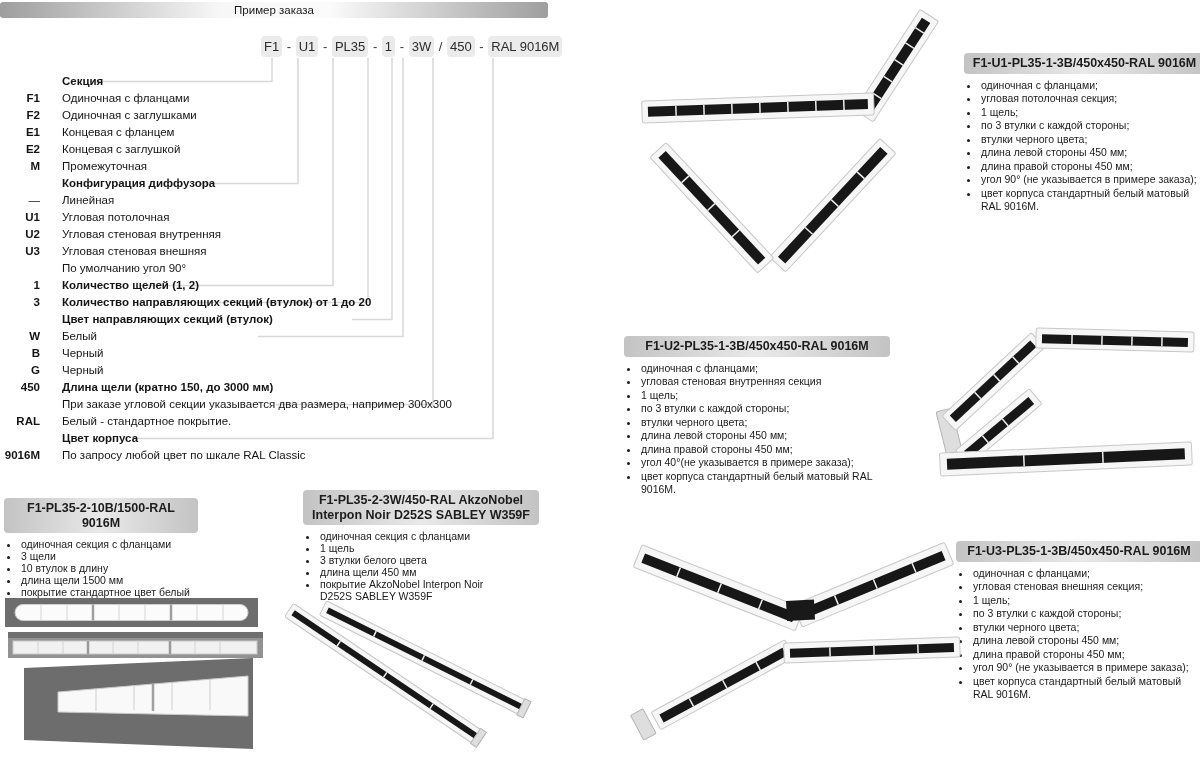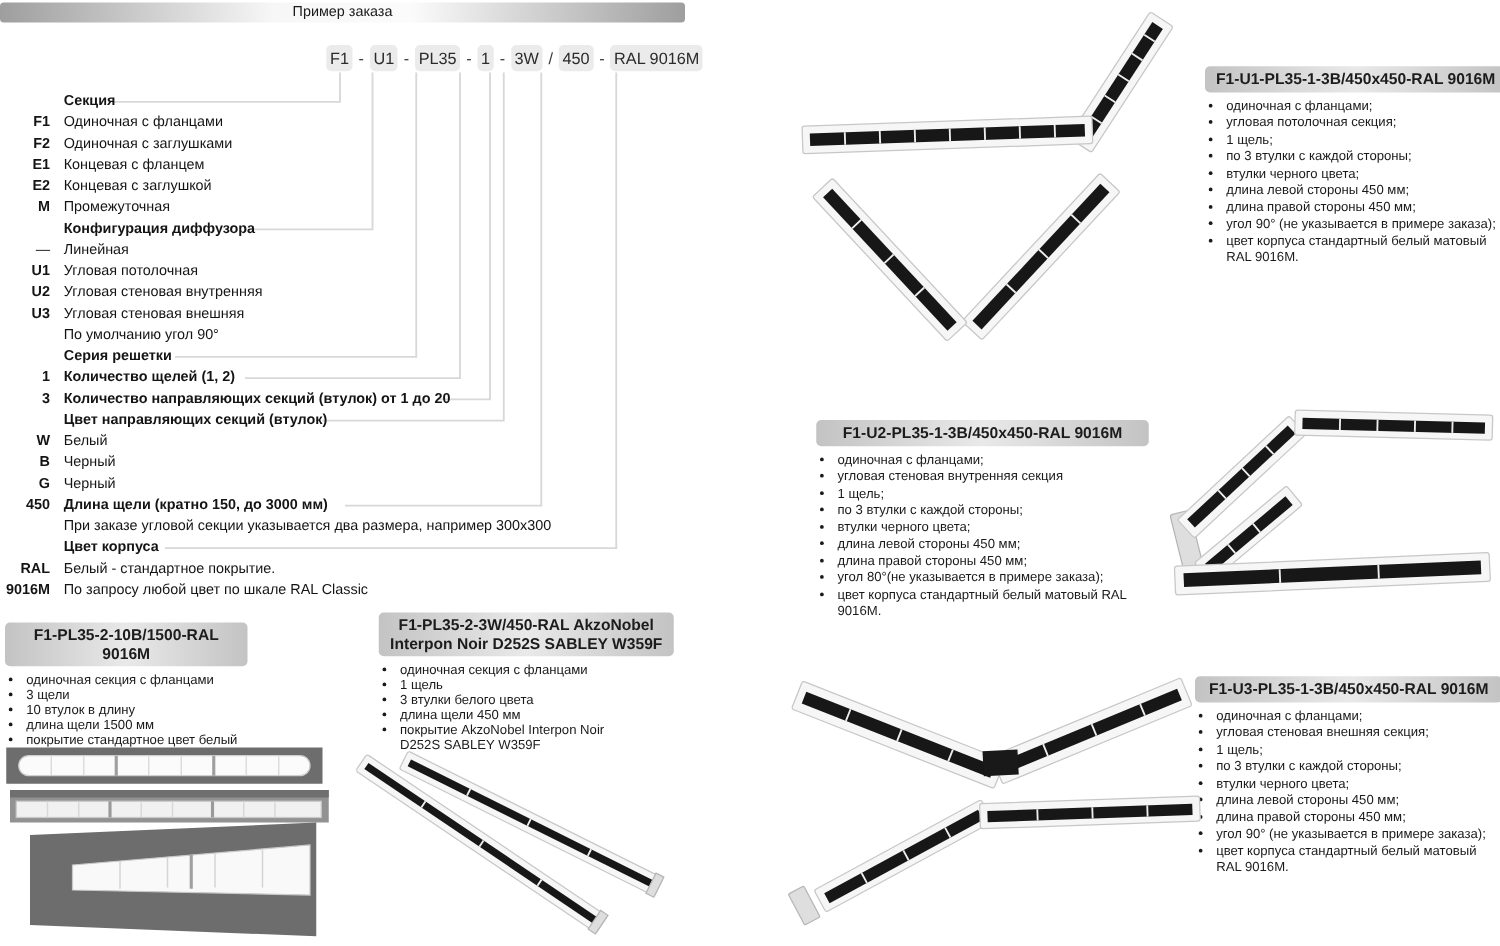--- a/index.html
+++ b/index.html
@@ -16,21 +16,21 @@
   .badge{background:#ebebeb;border-radius:4px;padding:3px 3px;}
   .sep{padding:0 1px;color:#3a3a3a;}
   
   .connectors{position:absolute;left:0;top:0;}
   .connectors path{fill:none;stroke:#d8d8d8;stroke-width:1.5;}
   
   .legend{position:absolute;left:0;top:73px;font-size:11.5px;line-height:17px;}
   .lrow{display:flex;white-space:nowrap;}
   .lcode{width:40px;text-align:right;font-weight:700;flex-shrink:0;white-space:pre;}
   .lcode.nb{font-weight:400;}
-  .ldesc{margin-left:11px;}
+  .ldesc{margin-left:22px;}
   .lrow.bold .ldesc{font-weight:700;}
   
   .example{position:absolute;}
   .ex-title{background:linear-gradient(90deg,#c3c3c3 0%,#e9e9e9 50%,#c3c3c3 100%);
             border-radius:4px;font-size:12.5px;font-weight:700;text-align:center;
             padding:3px 4px;color:#1c1c1c;line-height:14.5px;}
   .ex-list{margin:5px 0 0 2px;padding-left:14px;font-size:10.5px;line-height:13.5px;color:#1a1a1a;}
   .ex-list li{margin:0;padding-left:1px;}
   .example.small .ex-list{line-height:12px;}
   
@@ -119,24 +119,20 @@
       </div>
     <div class="lrow">
         <span class="lcode">U3</span>
         <span class="ldesc">Угловая стеновая внешняя</span>
       </div>
     <div class="lrow">
         <span class="lcode"></span>
         <span class="ldesc">По умолчанию угол 90°</span>
       </div>
     <div class="lrow bold">
-        <span class="lcode"></span>
-        <span class="ldesc">Серия решетки</span>
-      </div>
-    <div class="lrow bold">
         <span class="lcode">1</span>
         <span class="ldesc">Количество щелей (1, 2)</span>
       </div>
     <div class="lrow bold">
         <span class="lcode">3</span>
         <span class="ldesc">Количество направляющих секций (втулок) от 1 до 20</span>
       </div>
     <div class="lrow bold">
         <span class="lcode"></span>
         <span class="ldesc">Цвет направляющих секций (втулок)</span>
@@ -154,27 +150,27 @@
         <span class="ldesc">Черный</span>
       </div>
     <div class="lrow bold">
         <span class="lcode">450</span>
         <span class="ldesc">Длина щели (кратно 150, до 3000 мм)</span>
       </div>
     <div class="lrow">
         <span class="lcode"></span>
         <span class="ldesc">При заказе угловой секции указывается два размера, например 300x300</span>
       </div>
-    <div class="lrow bold">
-        <span class="lcode"></span>
-        <span class="ldesc">Цвет корпуса</span>
-      </div>
     <div class="lrow">
         <span class="lcode">RAL</span>
         <span class="ldesc">Белый - стандартное покрытие.</span>
+      </div>
+    <div class="lrow bold">
+        <span class="lcode"></span>
+        <span class="ldesc">Цвет корпуса</span>
       </div>
     <div class="lrow">
         <span class="lcode">9016M</span>
         <span class="ldesc">По запросу любой цвет по шкале RAL Classic</span>
       </div>
   </div>
 
   <div class="example" style="left:964px;top:53px;width:240px;">
     <div class="ex-title" style="width:233px;">F1-U1-PL35-1-3В/450x450-RAL 9016M</div>
     <ul class="ex-list" style="width:232px;">
@@ -183,31 +179,31 @@
       <li>1 щель;</li>
       <li>по 3 втулки с каждой стороны;</li>
       <li>втулки черного цвета;</li>
       <li>длина левой стороны 450 мм;</li>
       <li>длина правой стороны 450 мм;</li>
       <li>угол 90° (не указывается в примере заказа);</li>
       <li>цвет корпуса стандартный белый матовый RAL 9016M.</li>
     </ul>
   </div>
 
-  <div class="example" style="left:653px;top:336px;width:262px;">
+  <div class="example" style="left:624px;top:336px;width:262px;">
     <div class="ex-title" style="width:258px;">F1-U2-PL35-1-3В/450x450-RAL 9016M</div>
     <ul class="ex-list" style="width:240px;">
       <li>одиночная с фланцами;</li>
       <li>угловая стеновая внутренняя секция</li>
       <li>1 щель;</li>
       <li>по 3 втулки с каждой стороны;</li>
       <li>втулки черного цвета;</li>
       <li>длина левой стороны 450 мм;</li>
       <li>длина правой стороны 450 мм;</li>
-      <li>угол 80°(не указывается в примере заказа);</li>
+      <li>угол 40°(не указывается в примере заказа);</li>
       <li>цвет корпуса стандартный белый матовый RAL 9016M.</li>
     </ul>
   </div>
 
   <div class="example" style="left:956px;top:541px;width:240px;">
     <div class="ex-title" style="width:238px;">F1-U3-PL35-1-3В/450x450-RAL 9016M</div>
     <ul class="ex-list" style="width:220px;">
       <li>одиночная с фланцами;</li>
       <li>угловая стеновая внешняя секция;</li>
       <li>1 щель;</li>

